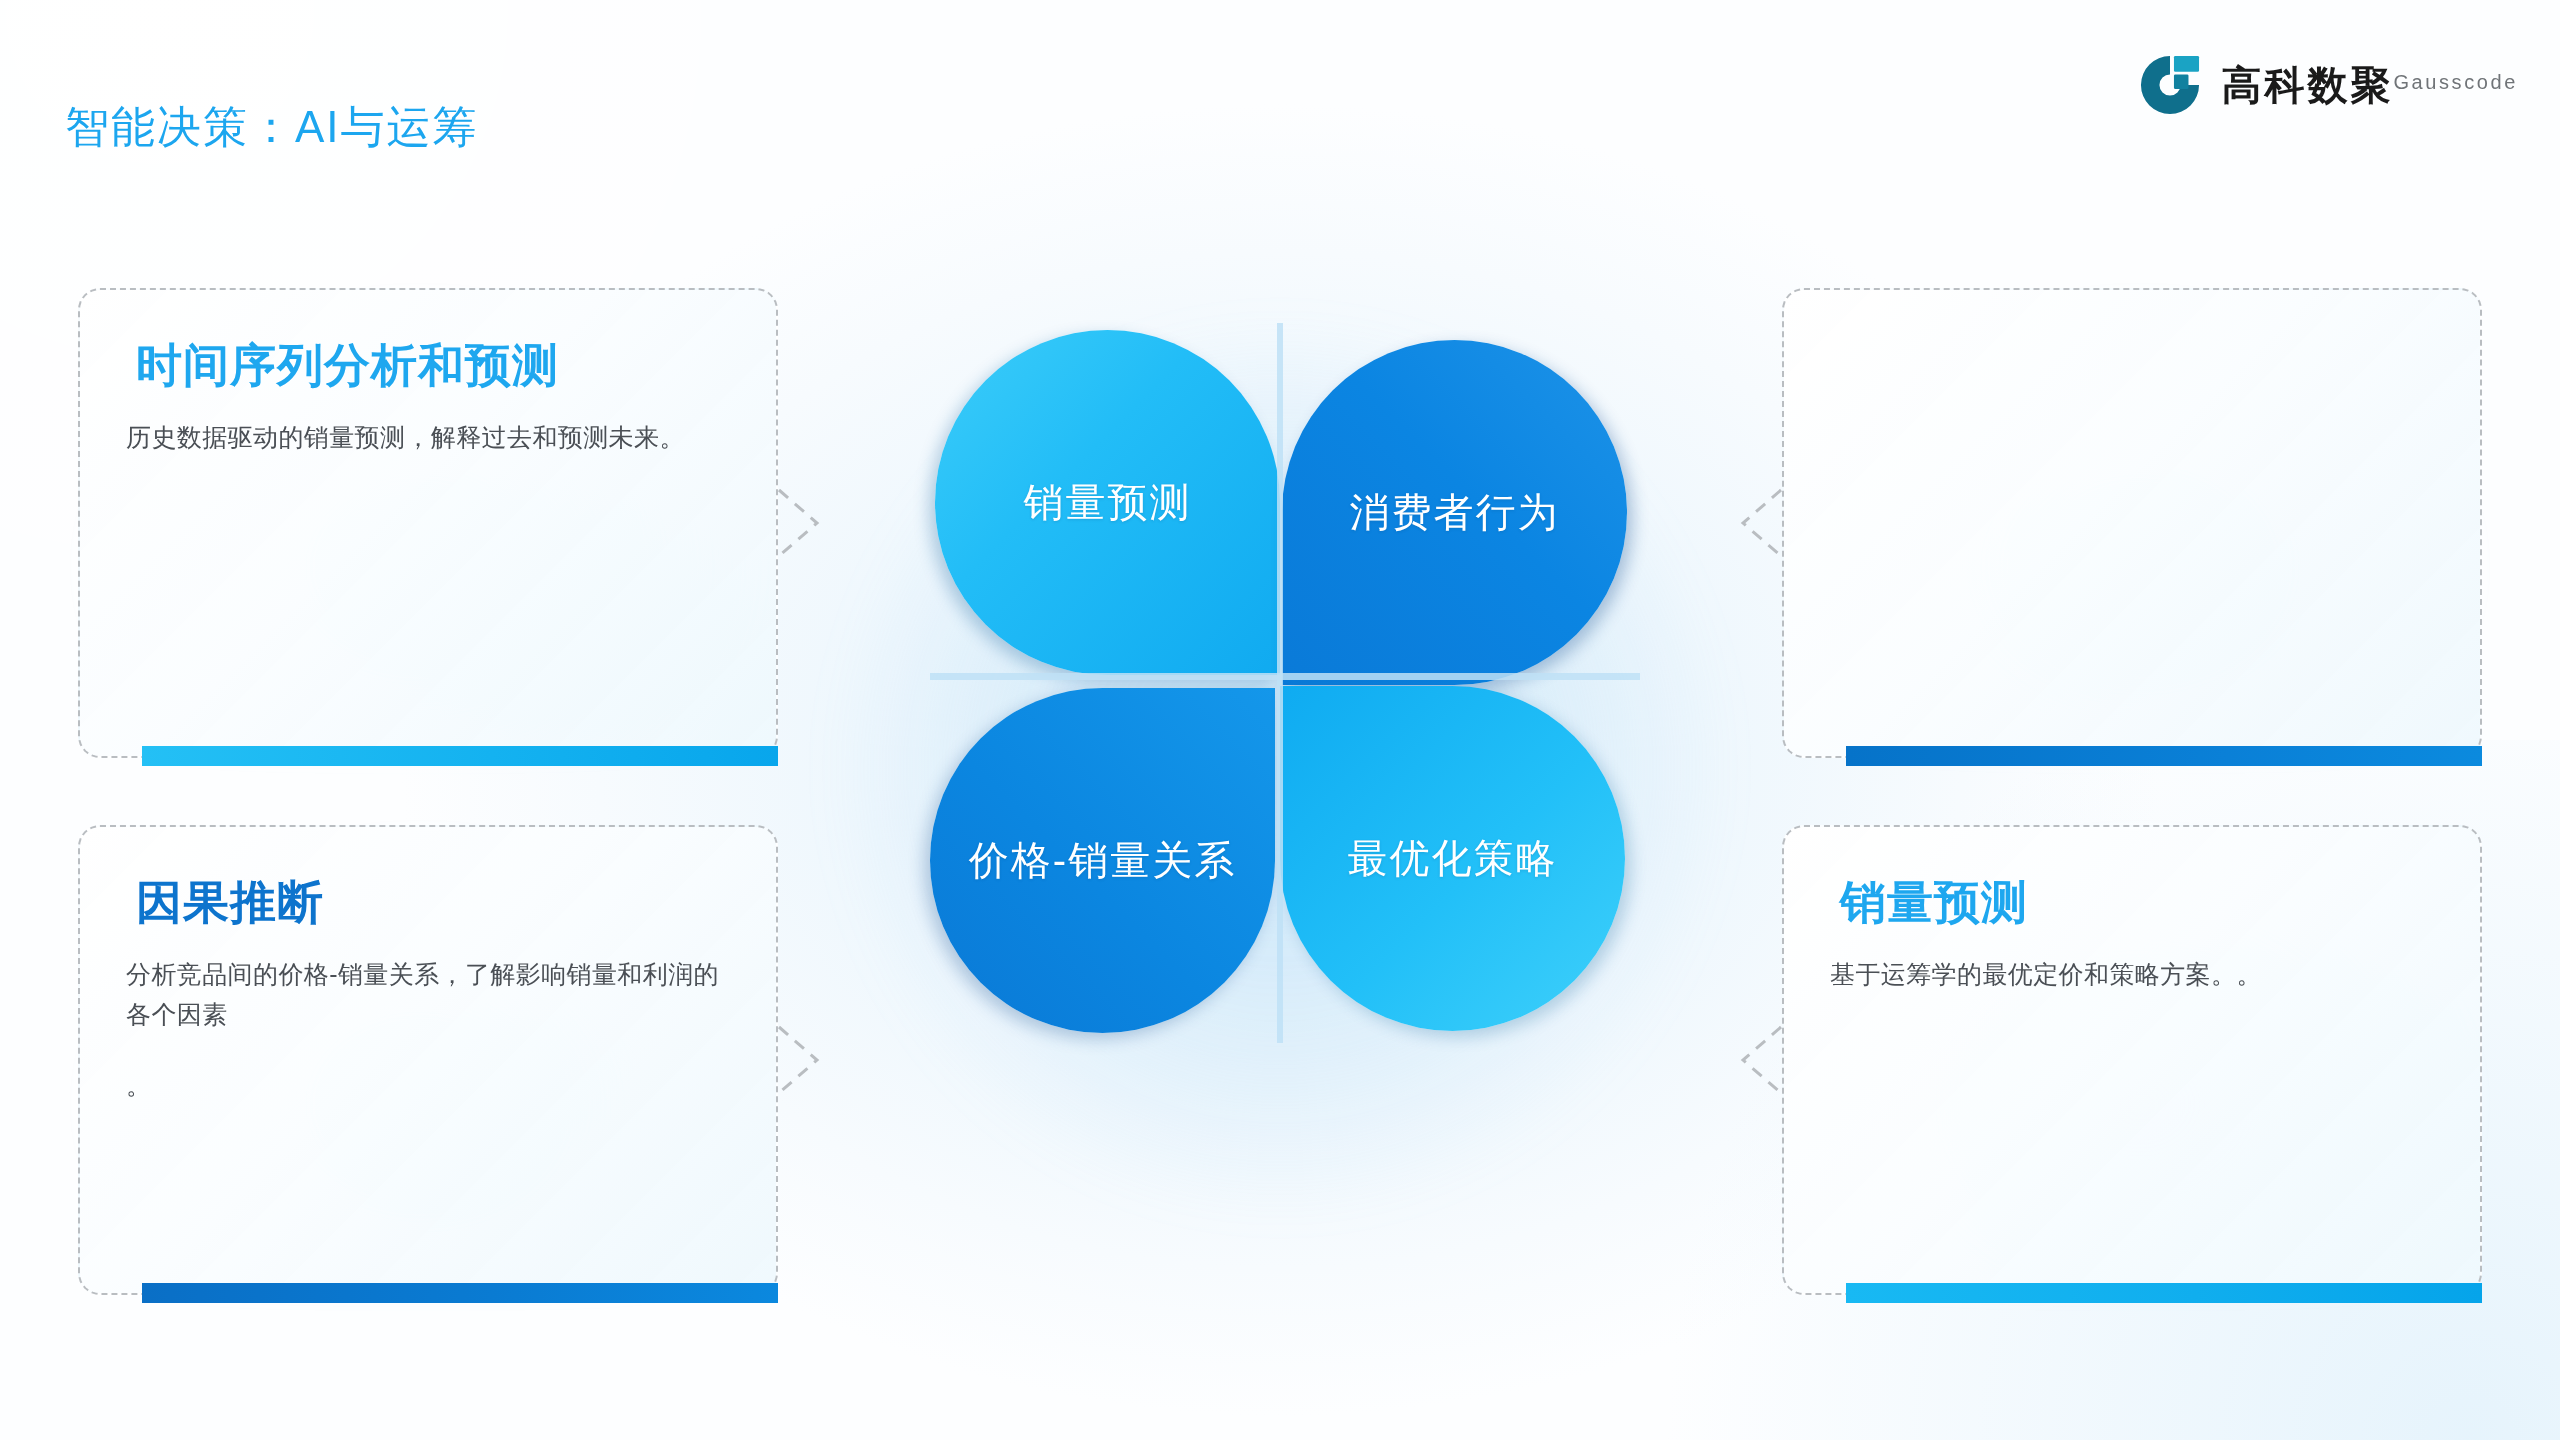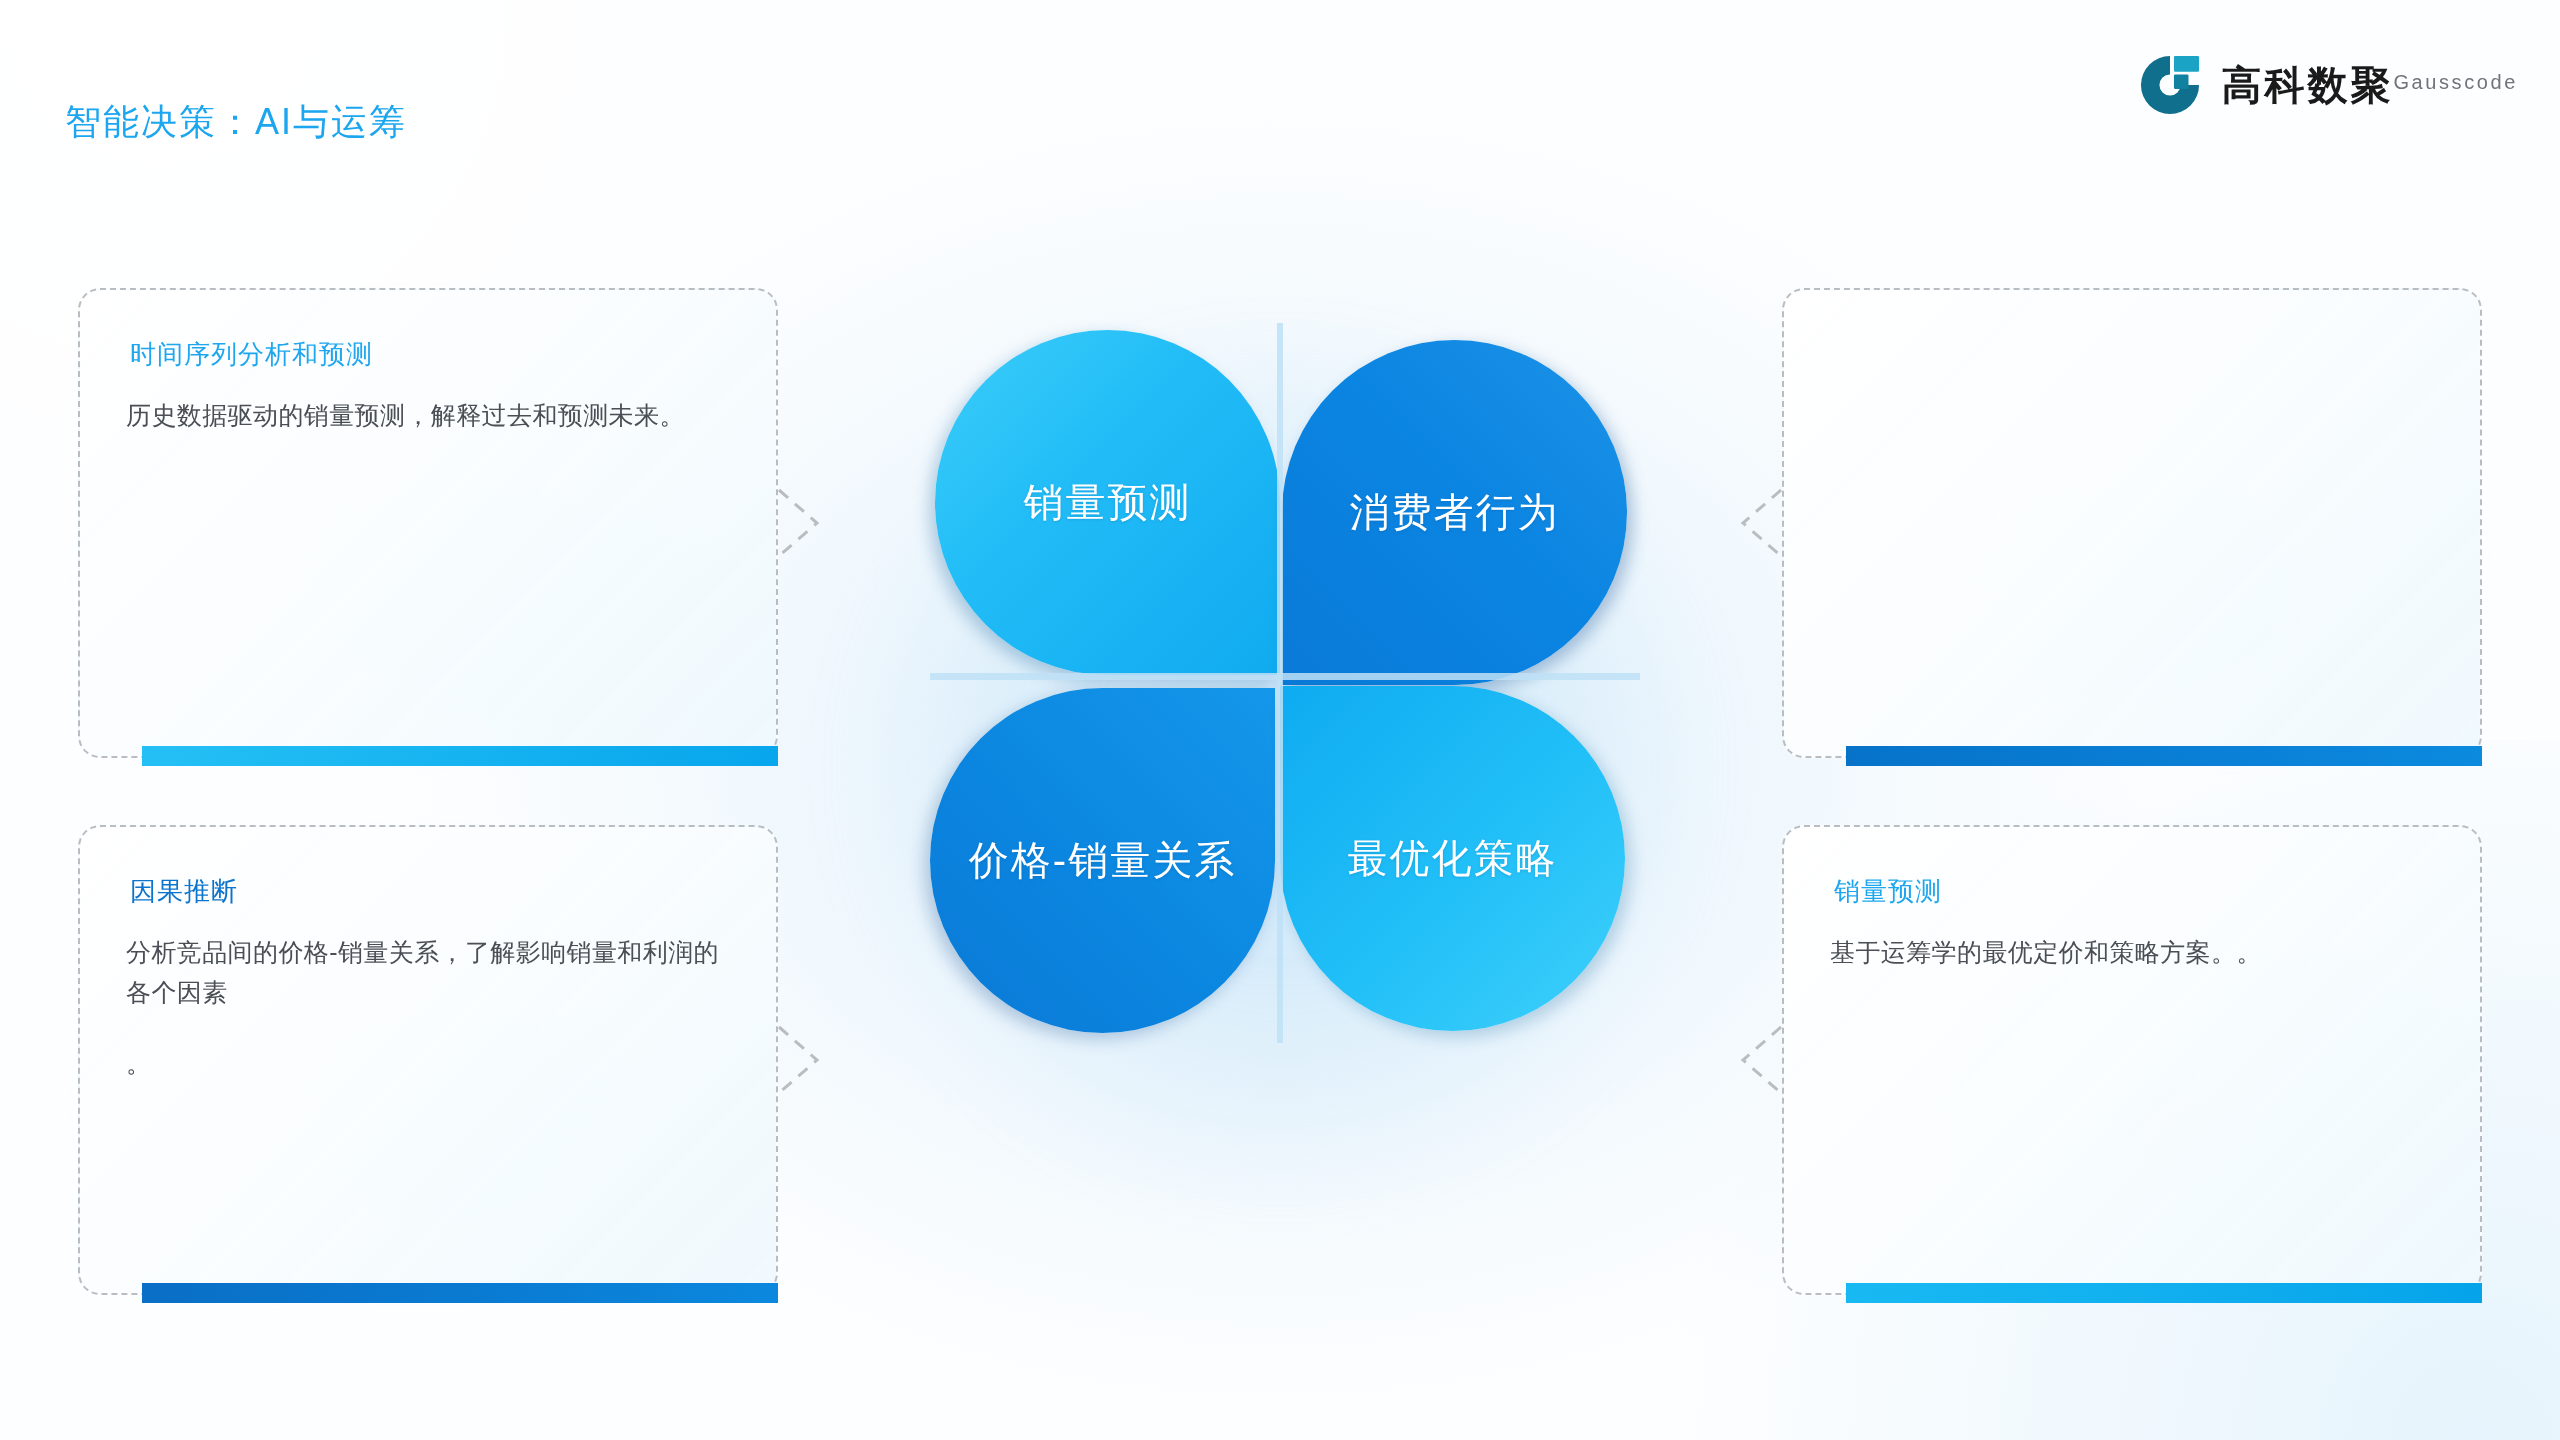--- a/index.html
+++ b/index.html
@@ -35,21 +35,21 @@
     width: 1300px; height: 1000px;
     background: radial-gradient(circle at 70% 70%, rgba(222,240,251,0.75), rgba(222,240,251,0) 70%);
     pointer-events: none;
   }
 
   
   .title {
     position: absolute;
     left: 65px;
     top: 98px;
-    font-size: 36px;
+    font-size: 44px;
     letter-spacing: 2px;
     color: #1ca6ef;
     font-weight: 400;
     white-space: nowrap;
     z-index: 6;
   }
   .logo {
     position: absolute;
     right: 42px;
     top: 52px;
@@ -91,24 +91,24 @@
     box-sizing: border-box;
     z-index: 4;
   }
   .card-inner {
     position: absolute;
     inset: 0;
     padding: 50px 46px 0 46px;
     box-sizing: border-box;
   }
   .card-title {
-    font-size: 26px;
-    font-weight: 400;
+    font-size: 46px;
+    font-weight: 700;
     letter-spacing: 1px;
-    margin: 0 0 26px 4px;
+    margin: 0 0 26px 10px;
     line-height: 1.1;
     white-space: nowrap;
   }
   .card-title.cyan  { color: #1ea7ef; }
   .card-title.blue  { color: #0d74cd; }
   .card-body {
     font-size: 25px;
     color: #4a4f55;
     line-height: 1.62;
     letter-spacing: 0.4px;

